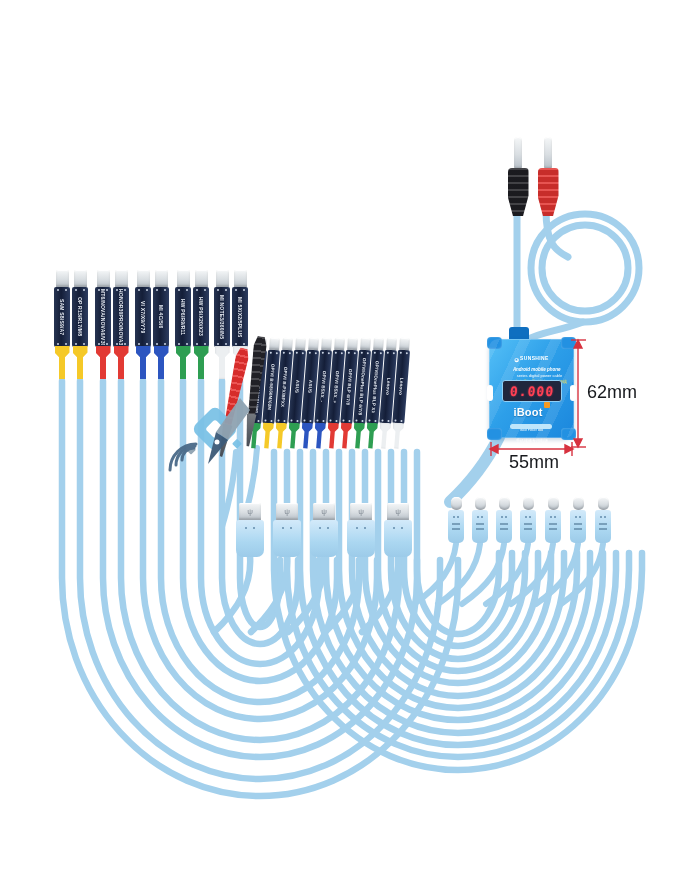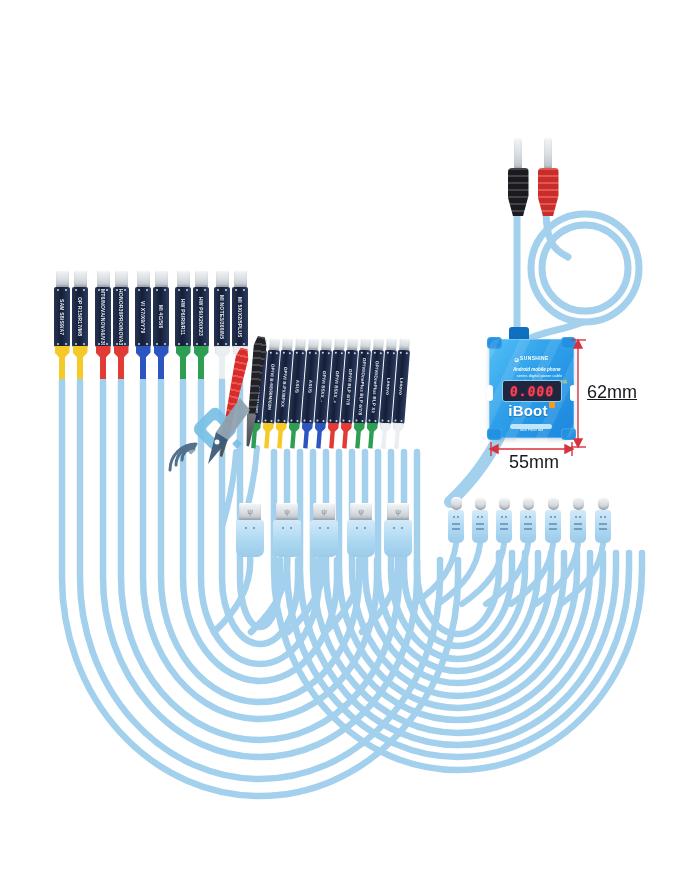--- a/index.html
+++ b/index.html
@@ -79,28 +79,28 @@
   .brand .scale{transform:scale(.62);font-size:8px;letter-spacing:.6px;}
   .dot-logo{display:inline-block;width:7px;height:7px;border-radius:50%;background:#fff;color:#2d9fe9;
             font-size:6px;line-height:7px;vertical-align:-1px;margin-right:2px;}
   .l1{top:20px;font-weight:700;font-style:italic;} .l1 .scale{transform:scale(.5);font-size:9px;}
   .l2{top:26px;} .l2 .scale{transform:scale(.45);font-size:9px;}
   .l3{top:32px;color:#ffe34d;} .l3 .scale{transform:scale(.5);font-size:8px;}
   .lcd{position:absolute;left:13px;top:41px;width:58px;height:20px;background:#20263d;border-radius:3px;
        border:1px solid #8fd0f7;display:flex;align-items:center;justify-content:center;}
   .lcd span{font-family:"DejaVu Sans Mono",monospace;font-weight:700;font-size:13px;color:#ff4054;
        letter-spacing:1px;transform:skewX(-5deg);text-shadow:0 0 2px rgba(255,64,84,.6);}
-  .iboot{top:63px;font-weight:800;font-size:15px;letter-spacing:.2px;text-shadow:0 1px 1px rgba(0,60,110,.4);}
+  .iboot{top:63px;font-weight:800;font-size:11px;letter-spacing:.2px;text-shadow:0 1px 1px rgba(0,60,110,.4);}
   .badge{display:inline-block;width:6px;height:6px;background:#f59a23;border-radius:1px;vertical-align:8px;margin-left:1px;}
   .sub1{top:80px;} .sub1 .scale{transform:scale(.4);font-size:8px;}
   .pill{position:absolute;left:21px;top:85px;width:42px;height:5px;background:#bfe6fb;border-radius:3px;}
   .sub2{top:91px;} .sub2 .scale{transform:scale(.5);font-size:8px;color:#fff;}
   
   .dim{position:absolute;font-size:18px;font-weight:500;color:#17191d;z-index:4;}
-  #dim-h{left:587px;top:382px;text-decoration:underline;} #dim-w{left:509px;top:452px;}
+  #dim-h{left:587px;top:382px;} #dim-w{left:509px;top:452px;}
   
   .wm-text{position:absolute;left:229px;top:406px;font-size:46px;font-weight:700;color:#5e7d99;
            letter-spacing:-1px;z-index:6;opacity:.94;}
   #wm-logo{z-index:6;opacity:.95;}
 </style>
 </head>
 <body>
 
 <div class="stage">
 

